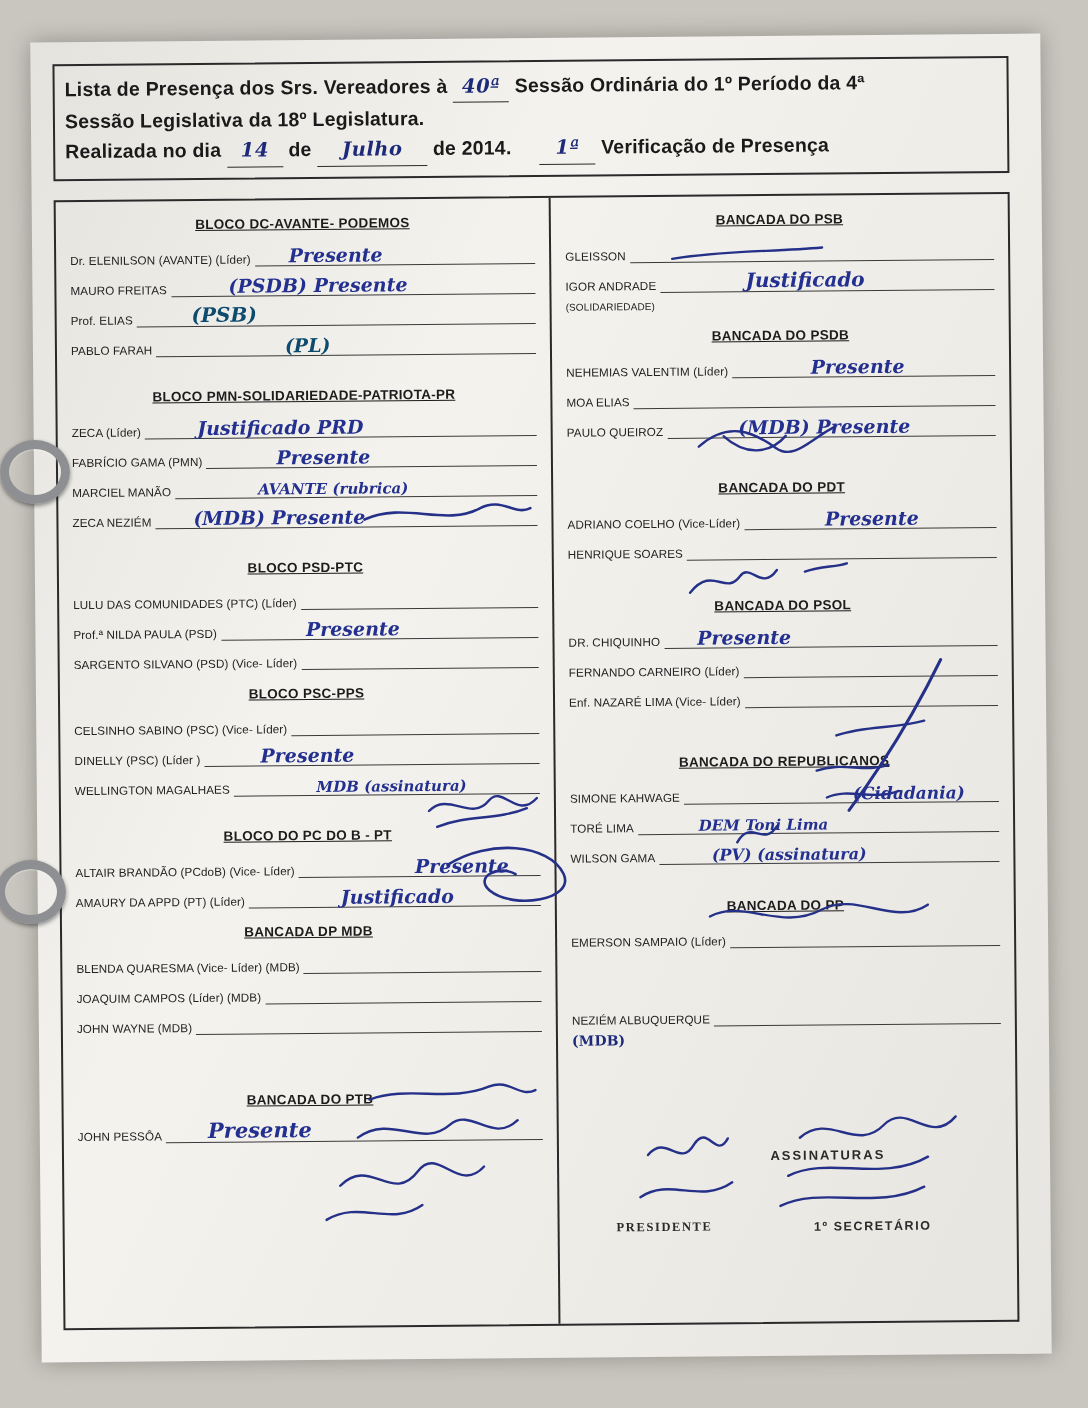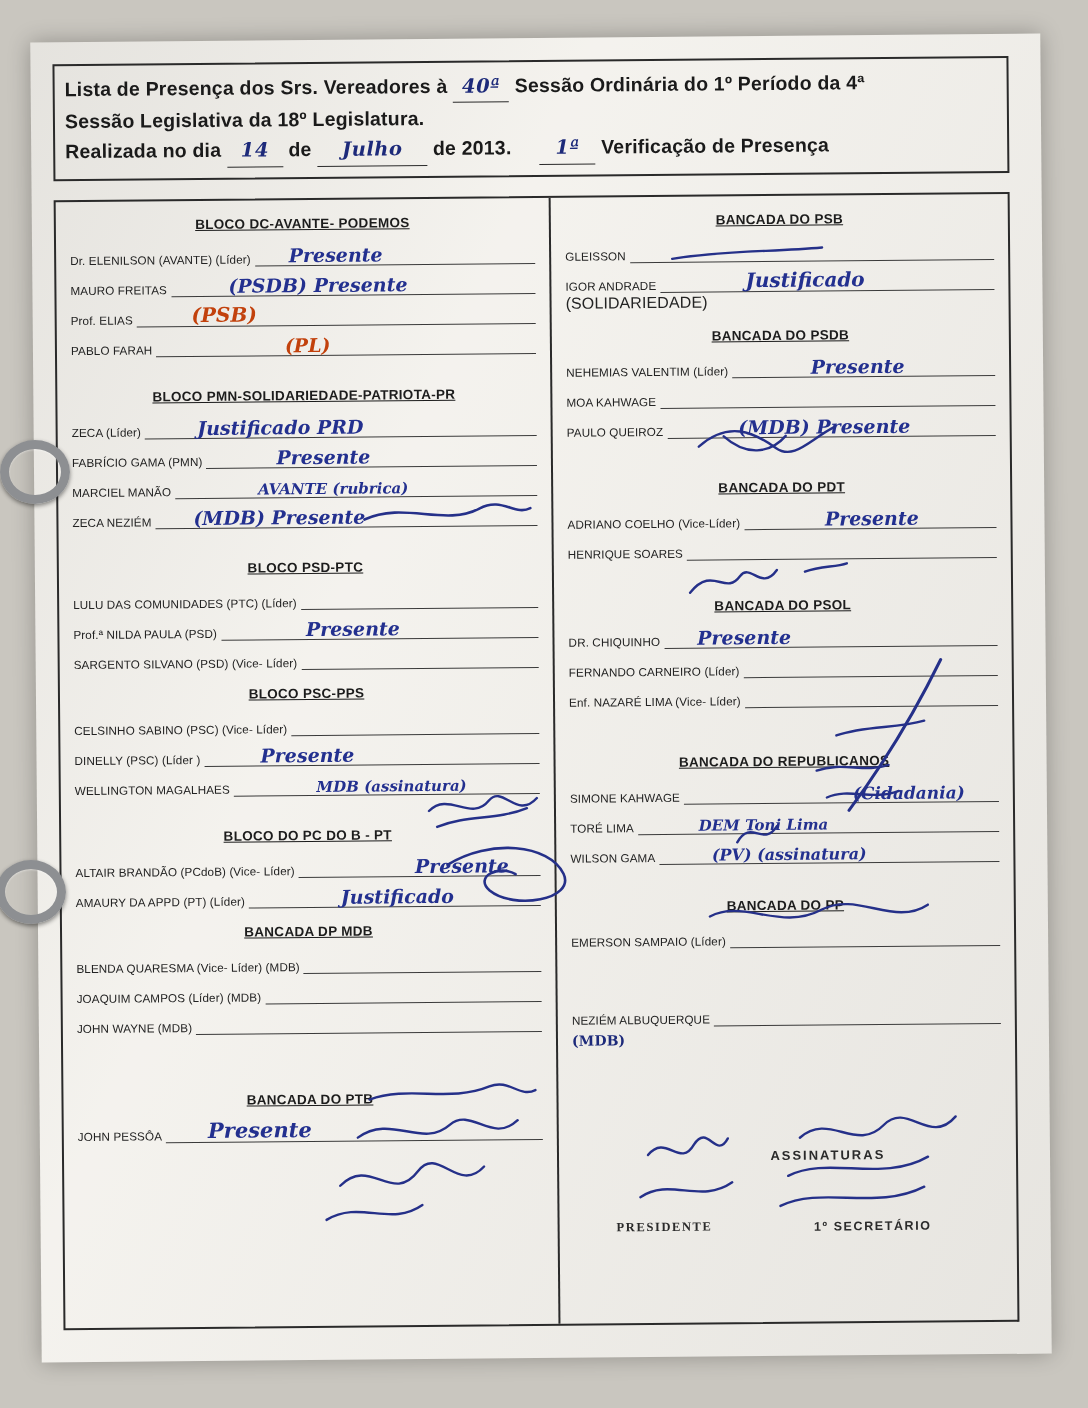--- a/index.html
+++ b/index.html
@@ -134,21 +134,21 @@
     position: absolute;
     bottom: 2px;
     font-family: "DejaVu Serif", serif;
     font-style: italic;
     font-weight: bold;
     color: #23308f;
     font-size: 19px;
     white-space: nowrap;
     pointer-events: none;
   }
-  .row .mark.ink2 { color: #c2410c; }
+  .row .mark.ink2 { color: #0c4a6e; }
   .spacer { height: 16px; }
 
   
   .sign-area {
     position: absolute;
     left: 14px;
     right: 14px;
     bottom: 88px;
     height: 86px;
   }
@@ -191,21 +191,21 @@
       <span>Lista de Presença dos  Srs. Vereadores à</span>
       <span class="hand ul">40ª</span>
       <span>Sessão Ordinária do 1º Período da 4ª</span>
     </div>
     <div>Sessão  Legislativa da 18º Legislatura.</div>
     <div>
       <span>Realizada no dia</span>
       <span class="hand ul">14</span>
       <span>de</span>
       <span class="hand ul" style="min-width:110px">Julho</span>
-      <span>de 2013.</span>
+      <span>de 2014.</span>
       &nbsp;&nbsp;&nbsp;
       <span class="hand ul">1ª</span>
       <span>Verificação de  Presença</span>
     </div>
   </div>
 
   <div class="tablebox">
 
     <div class="col left">
 
@@ -335,31 +335,31 @@
       <div class="row">
           <span class="label">GLEISSON</span>
           <span class="line"></span>
         </div>
       <div class="row">
           <span class="label">IGOR ANDRADE</span>
           <span class="line"></span>
           <span class="mark" style="left:42%;font-size:20px">Justificado</span>
         </div>
       <div class="row" style="height:20px">
-          <span class="label" style="font-size:16px">(SOLIDARIEDADE)</span>
+          <span class="label" style="font-size:10px">(SOLIDARIEDADE)</span>
         </div>
 
       <div class="group-title">BANCADA DO PSDB</div>
       <div class="row">
           <span class="label">NEHEMIAS VALENTIM (Líder)</span>
           <span class="line"></span>
           <span class="mark" style="left:57%">Presente</span>
         </div>
       <div class="row">
-          <span class="label">MOA KAHWAGE</span>
+          <span class="label">MOA ELIAS</span>
           <span class="line"></span>
           <span class="mark" style="left:46%;font-size:14px;opacity:0">(rubrica)</span>
         </div>
       <div class="row">
           <span class="label">PAULO QUEIROZ</span>
           <span class="line"></span>
           <span class="mark" style="left:40%">(MDB)  Presente</span>
         </div>
 
       <div class="spacer" style="height:26px"></div>

